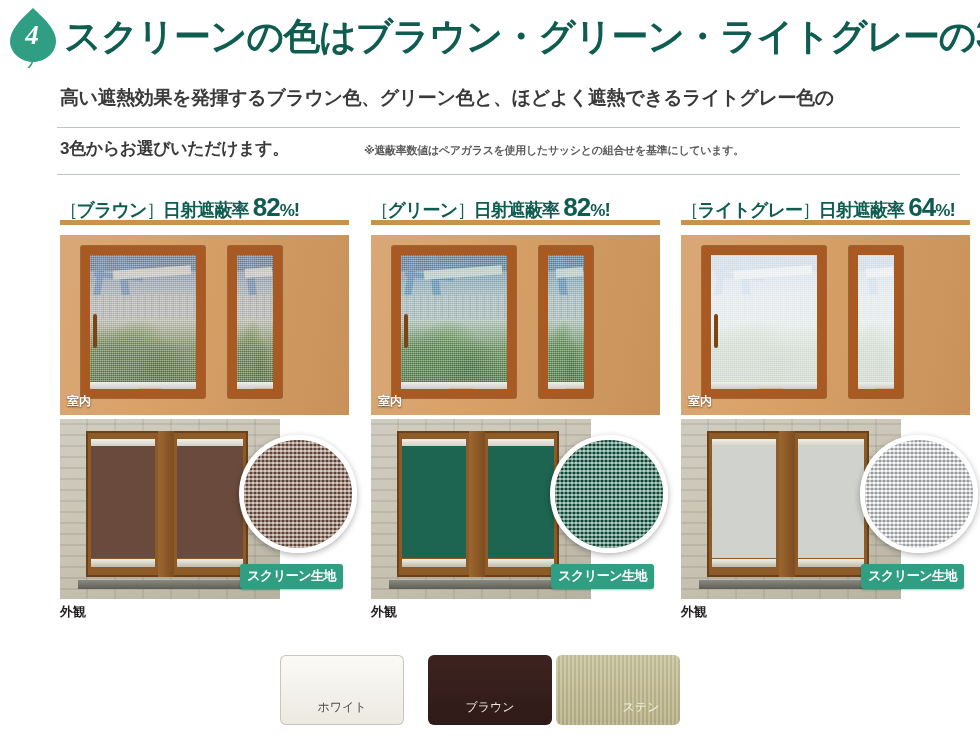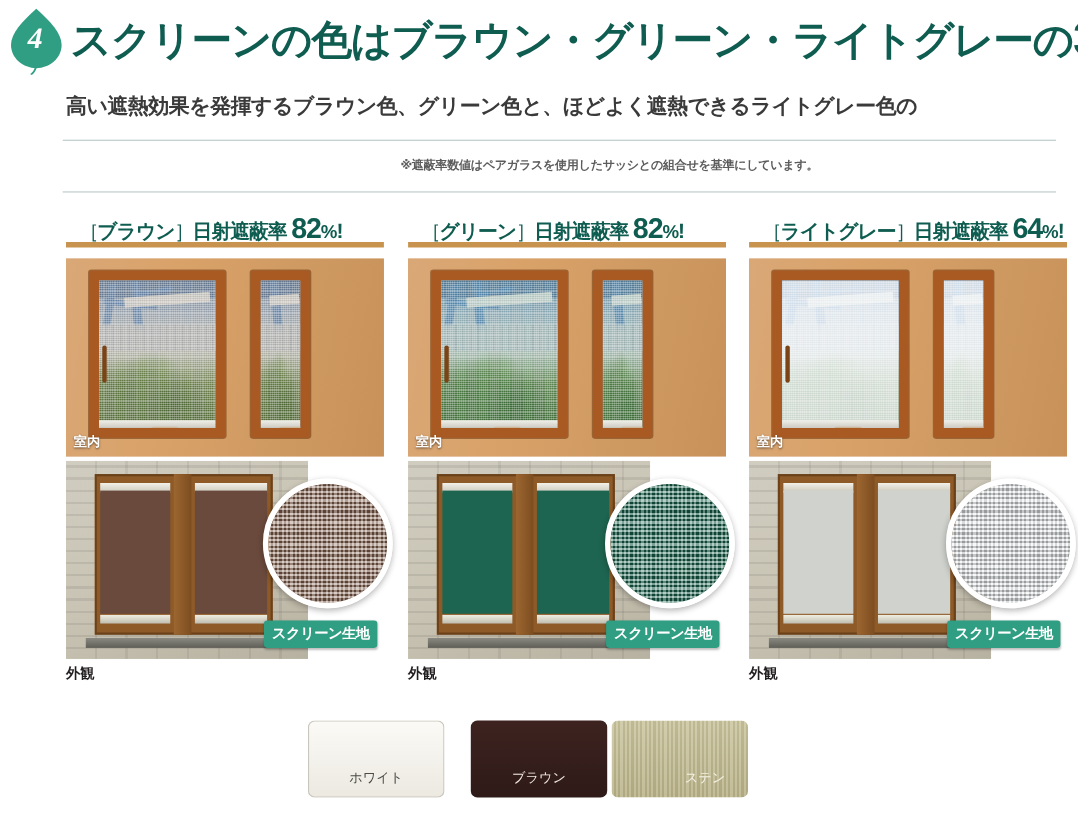--- a/index.html
+++ b/index.html
@@ -67,21 +67,20 @@
   
   .col { position: absolute; top: 192px; width: 294px; }
   .col.c0 { left: 60px; }
   .col.c1 { left: 371px; }
   .col.c2 { left: 681px; }
 
   .col-head {
     height: 28px; white-space: nowrap;
     font-size: 18px; font-weight: 700; color: #0f5c50;
     letter-spacing: -0.9px;
-    margin-left: 12px;
   }
   .col-head .bracket { font-weight: 500; letter-spacing: -1.5px; }
   .col-head .pct { font-size: 26px; font-weight: 800; letter-spacing: -1px; }
   .col-head .pctsym { font-size: 17px; font-weight: 700; }
   .col-head .bang { font-size: 19px; font-weight: 700; }
 
   .col-underline { height: 5px; width: 289px; }
 
   
   .photo-in {
@@ -268,20 +267,21 @@
       </svg>
       <div class="leaf-num">4</div>
     </div>
 
     <div class="headline"><span>スクリーンの色はブラウン・グリーン・ライトグレーの</span><span class="big3">3色</span></div>
 
     <div class="desc1">高い遮熱効果を発揮するブラウン色、グリーン色と、ほどよく遮熱できるライトグレー色の</div>
 
     <div class="rule r1"></div>
 
+    <div class="desc2">3色からお選びいただけます。</div>
     <div class="note">※遮蔽率数値はペアガラスを使用したサッシとの組合せを基準にしています。</div>
 
     <div class="rule r2"></div>
   </div>
 
   <div class="col c0">
     <div class="col-head"><span class="bracket">［</span><span>ブラウン</span><span class="bracket">］</span><span>日射遮蔽率</span> <span class="pct">82</span><span class="pctsym">%</span><span class="bang">!</span></div>
     <div class="col-underline" style="background:#c8934f"></div>
 
     <div class="photo-in">

